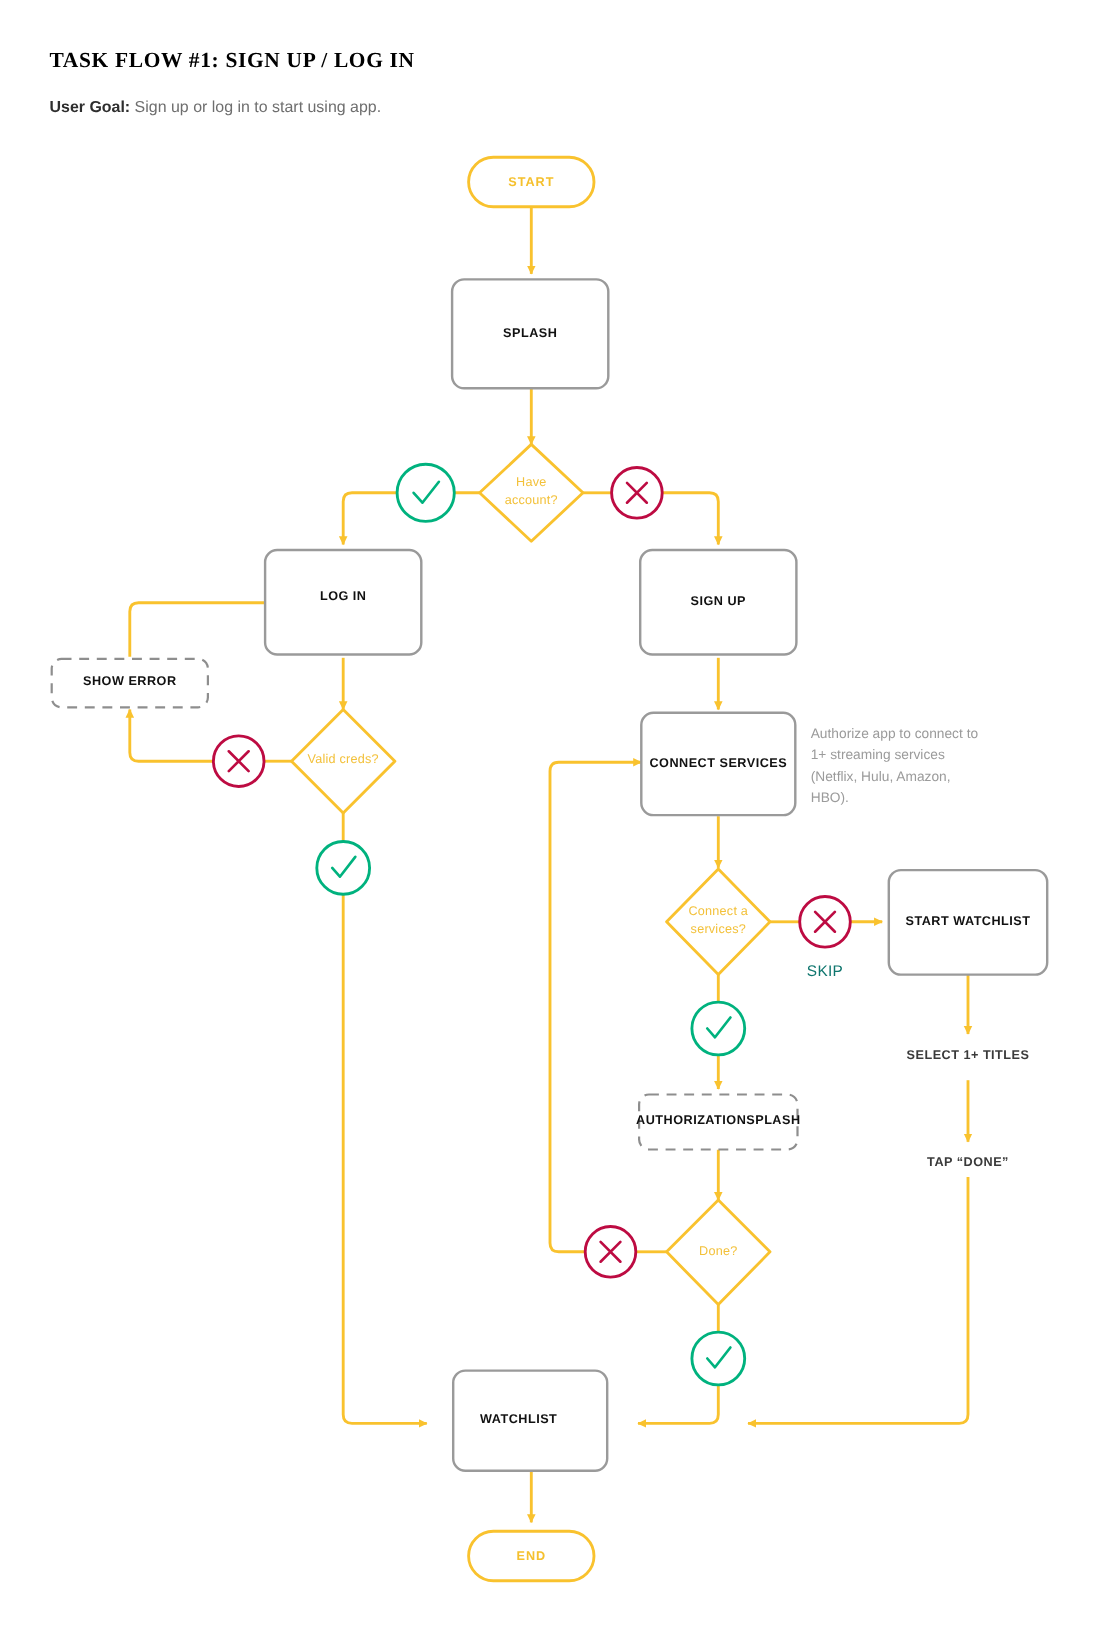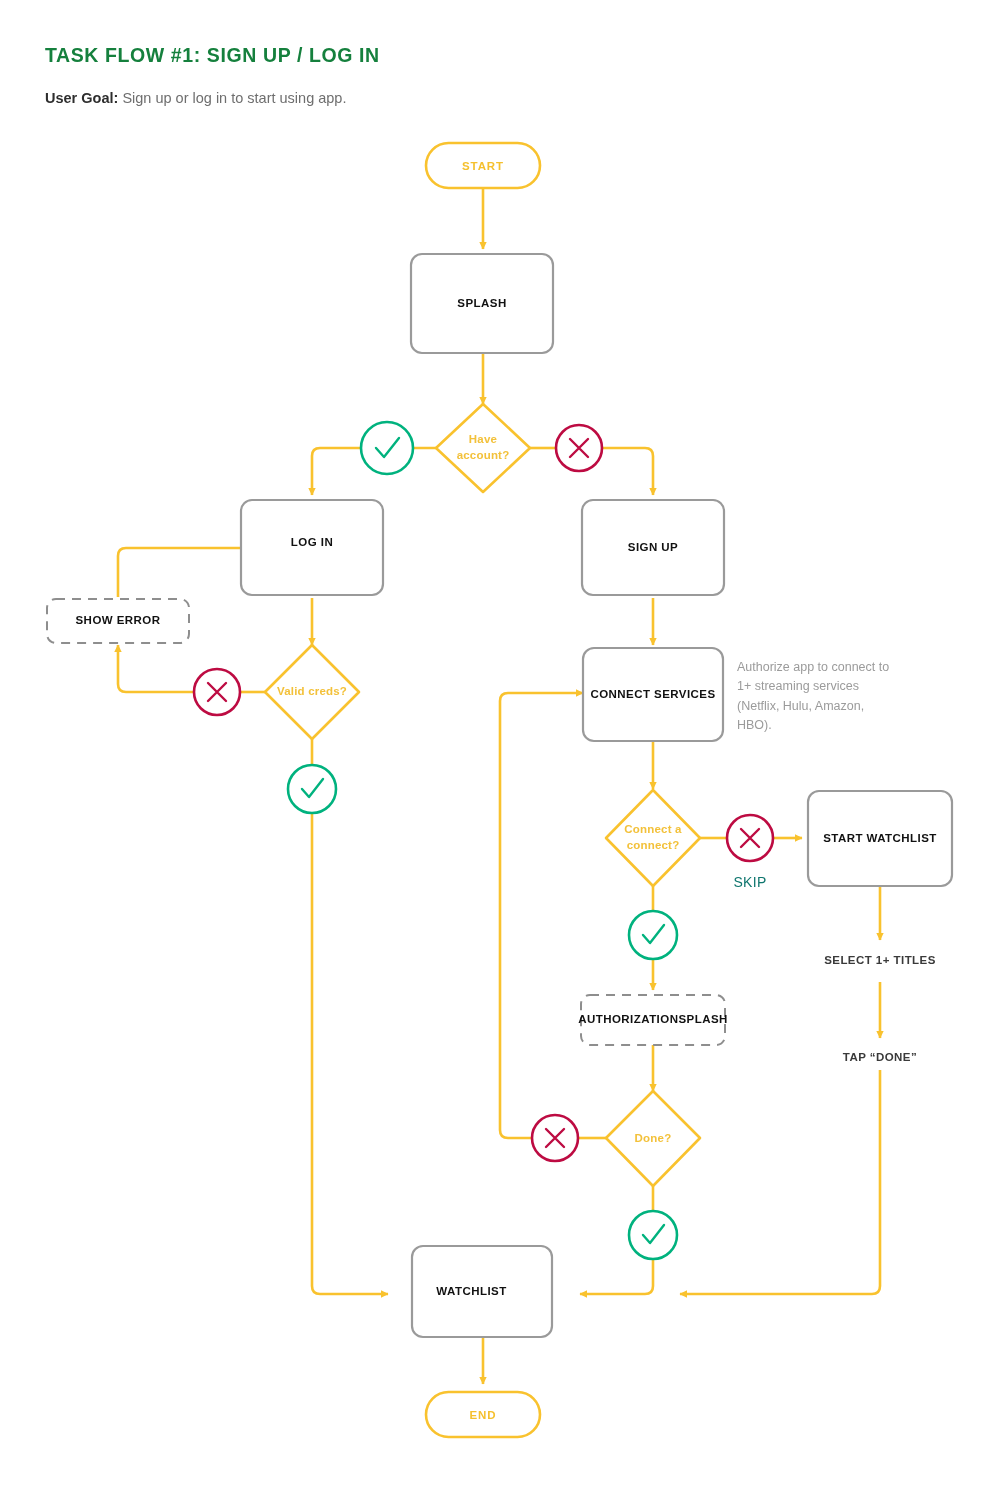--- a/index.html
+++ b/index.html
@@ -7,41 +7,41 @@
     width:1000px;height:1485px;
     font-family:"Liberation Sans", sans-serif;
     color:#3b3b3b;
     -webkit-font-smoothing:antialiased;
   }
   #page{position:relative;width:1000px;height:1485px;overflow:hidden;background:#fff;}
 
   .hdr{position:absolute;left:45px;top:44px;}
   .hdr-title{
     font-size:19.5px;font-weight:bold;letter-spacing:0.6px;
-    color:#15803d;margin:0;line-height:1.2;
+    color:#000000;margin:0;line-height:1.2;font-family:Liberation Serif, serif;
   }
   .hdr-sub{
     position:absolute;left:45px;top:88px;
     font-size:14.5px;color:#6e6e6e;line-height:1.4;margin:0;
     white-space:nowrap;
   }
   .hdr-sub b{color:#2e2e2e;font-weight:bold;}
 
   svg.flow{position:absolute;left:0;top:0;width:1000px;height:1485px;}
 
   
   .nodelabel{
     position:absolute;
     display:flex;align-items:center;justify-content:center;
     text-align:center;
     pointer-events:none;
   }
   .t-box{font-size:11.5px;font-weight:bold;color:#111;letter-spacing:0.45px;line-height:1.35;}
   .t-term{font-size:11.5px;font-weight:bold;color:#f5c02e;letter-spacing:0.9px;}
-  .t-dia{font-size:11.5px;font-weight:bold;color:#f3c13a;letter-spacing:0.2px;line-height:1.35;}
+  .t-dia{font-size:11.5px;font-weight:normal;color:#f3c13a;letter-spacing:0.2px;line-height:1.35;}
   .t-note{
     position:absolute;font-size:12.5px;color:#9b9b9b;line-height:1.55;
     text-align:left;width:160px;
   }
   .t-edge{font-size:11.5px;font-weight:bold;color:#3a3a3a;letter-spacing:0.45px;}
   .t-skip{font-size:14px;color:#0f766e;letter-spacing:0.3px;}
 </style>
 </head>
 <body>
 
@@ -186,21 +186,21 @@
   </div>
 
   <div class="nodelabel t-box" style="left:241px;top:500px;width:142px;height:85px;">LOG IN</div>
   <div class="nodelabel t-box" style="left:582px;top:500px;width:142px;height:95px;">SIGN UP</div>
   <div class="nodelabel t-box" style="left:47px;top:599px;width:142px;height:44px;">SHOW ERROR</div>
   <div class="nodelabel t-dia" style="left:265px;top:645px;width:94px;height:94px;">Valid creds?</div>
   <div class="nodelabel t-box" style="left:583px;top:648px;width:140px;height:93px;">CONNECT SERVICES</div>
 
   <div class="nodelabel t-dia" style="left:606px;top:790px;width:94px;height:96px;flex-direction:column;">
     <span>Connect a</span>
-    <span>connect?</span>
+    <span>services?</span>
   </div>
 
   <div class="nodelabel t-box" style="left:808px;top:791px;width:144px;height:95px;">START WATCHLIST</div>
 
   <div class="nodelabel t-box" style="left:581px;top:995px;width:144px;height:50px;flex-direction:row;">
     <span>AUTHORIZATION</span>
     <span>SPLASH</span>
   </div>
 
   <div class="nodelabel t-dia" style="left:606px;top:1091px;width:94px;height:95px;">Done?</div>

